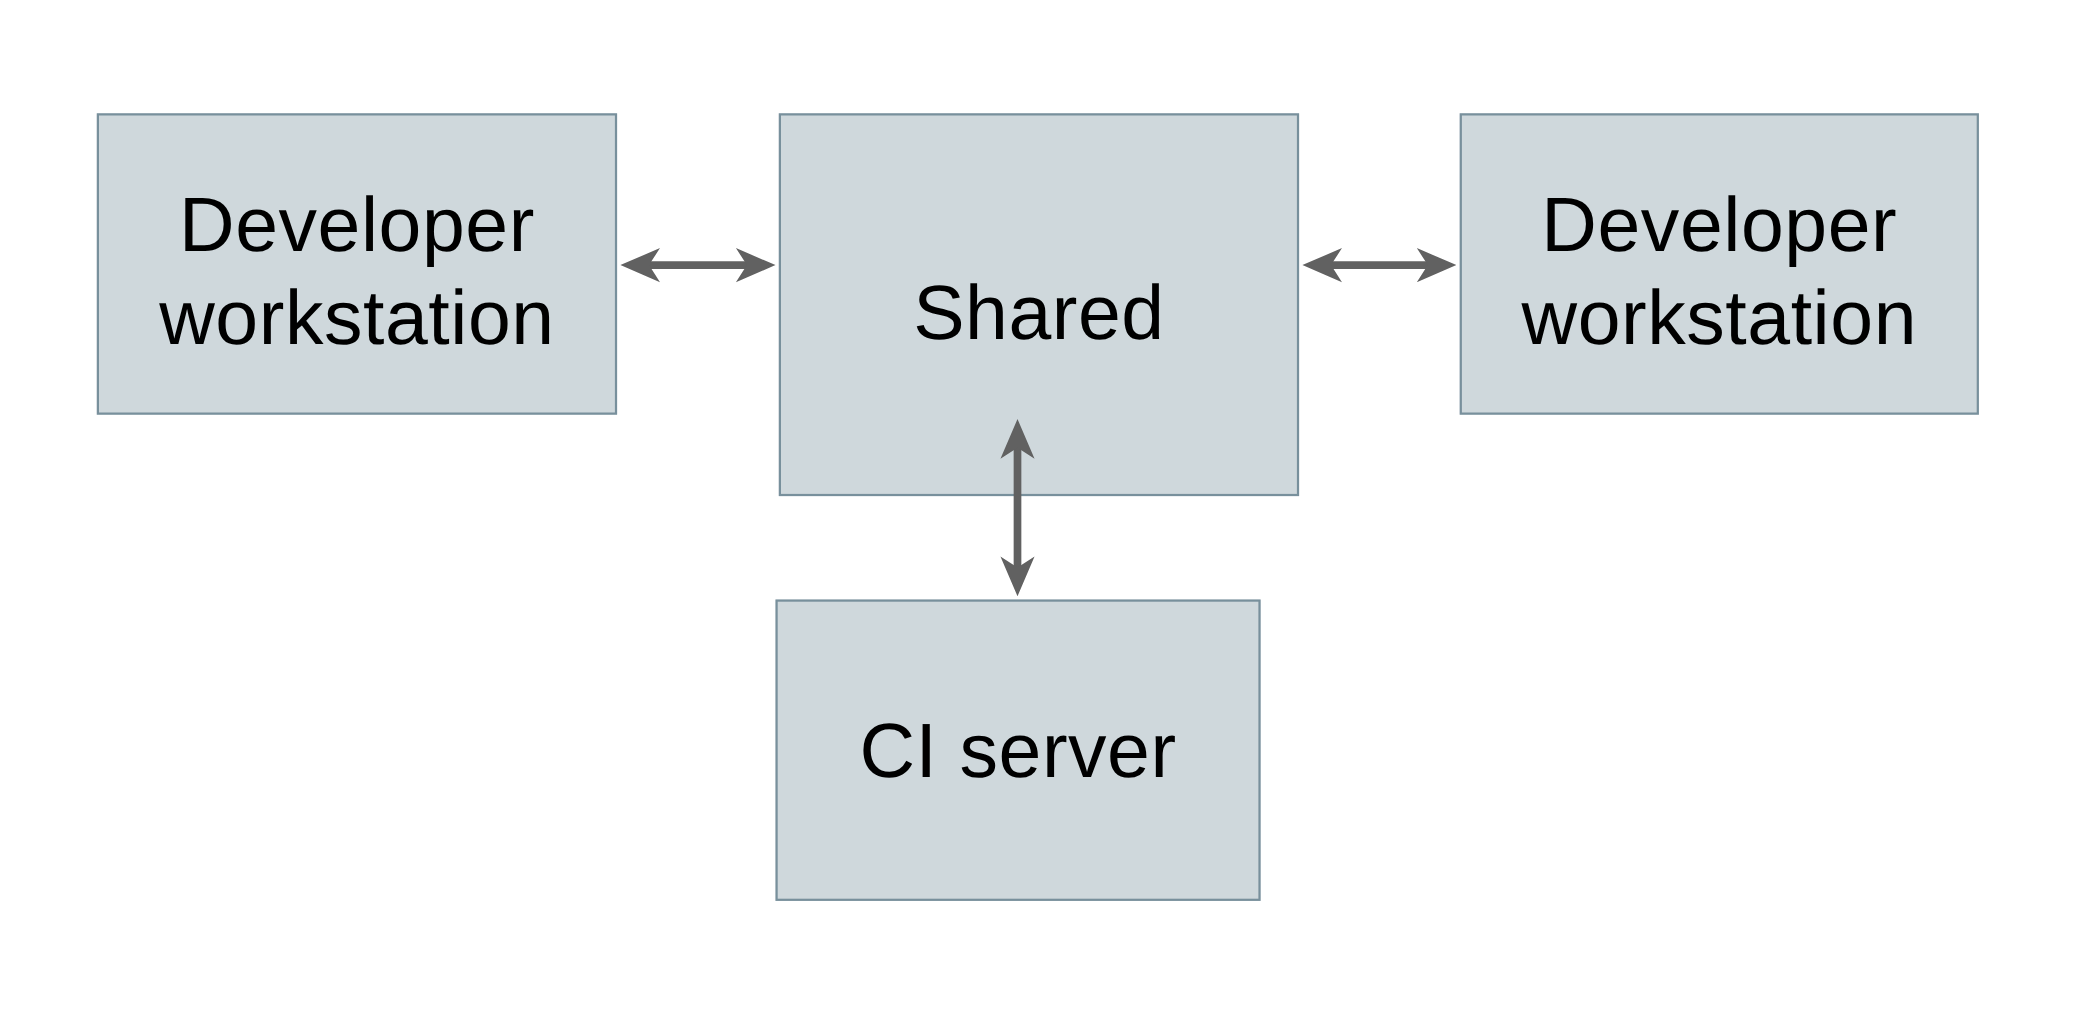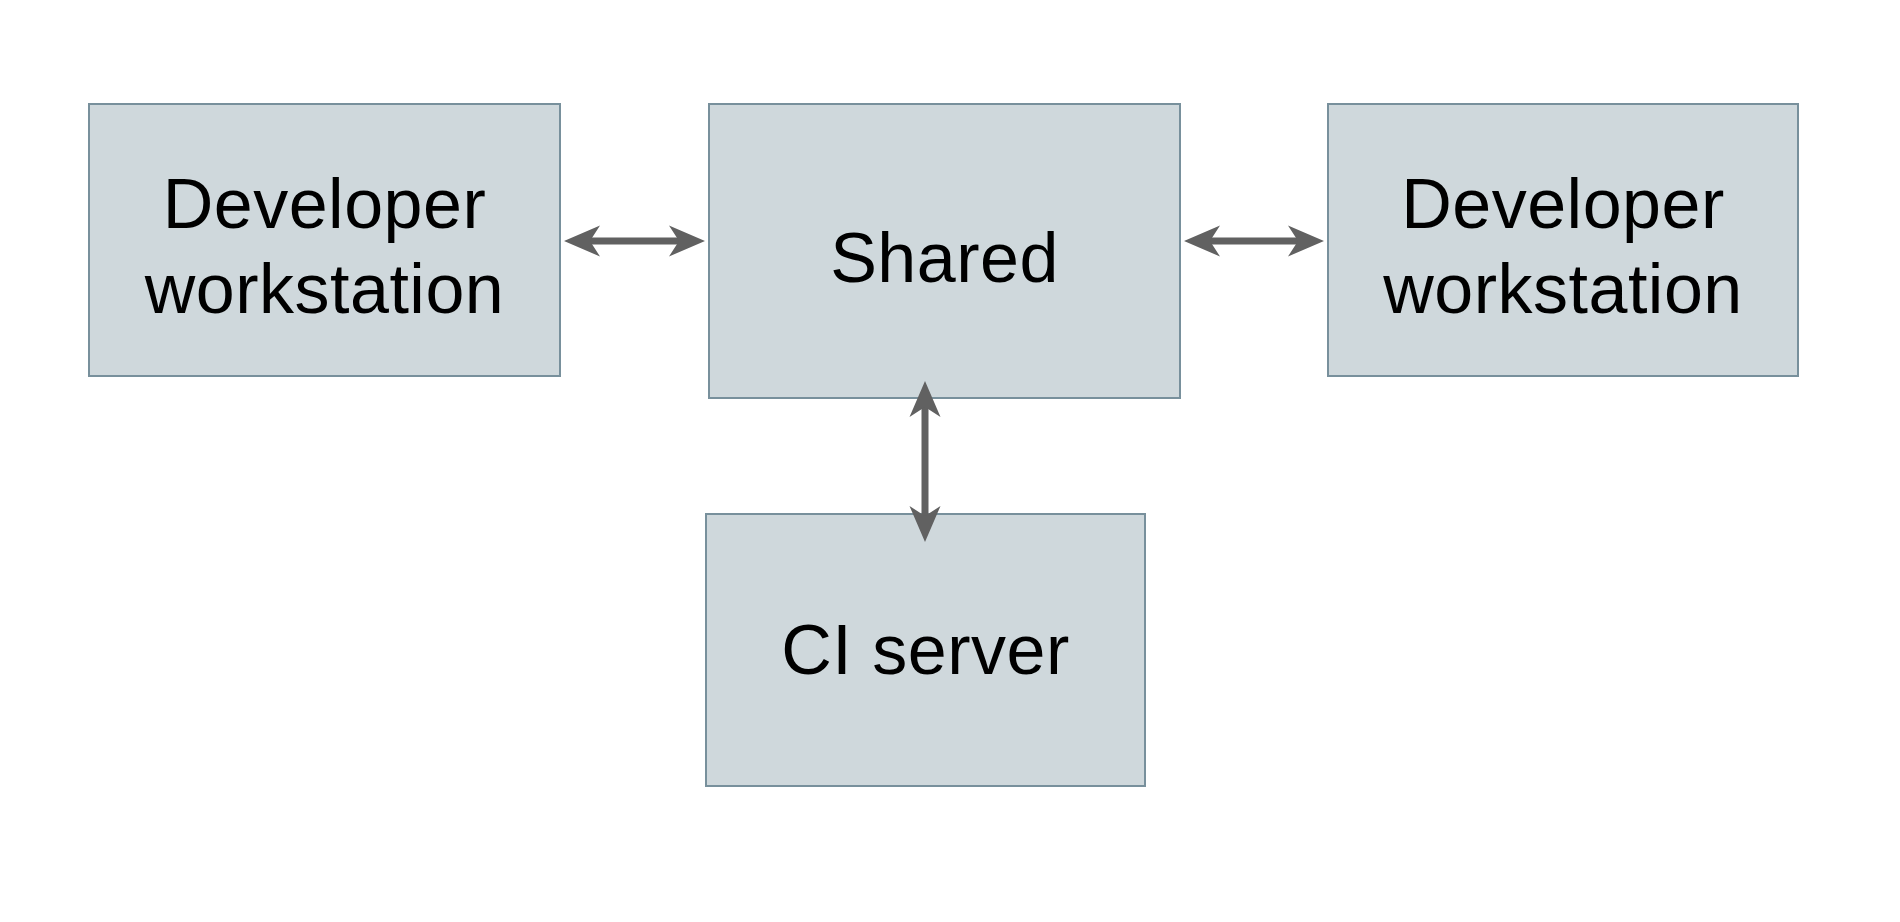--- a/index.html
+++ b/index.html
@@ -36,34 +36,34 @@
 
 <div class="canvas" style="background-color: rgb(255, 255, 255); color: #000000;">
 
   <div class="node node--top" style="left: 88px; top: 103px; width: 473px; height: 274px; background-color: rgb(207, 216, 220); border-color: rgb(120, 144, 156);">
     <div class="label">
       <span class="line">Developer</span>
       <span class="line">workstation</span>
     </div>
   </div>
 
-  <div class="node node--top" style="left: 708px; top: 103px; width: 473px; height: 296px; background-color: rgb(207, 216, 220); border-color: rgb(120, 144, 156);">
+  <div class="node node--top" style="left: 708px; top: 103px; width: 473px; height: 348px; background-color: rgb(207, 216, 220); border-color: rgb(120, 144, 156);">
     <div class="label">
       <span class="line">Shared</span>
     </div>
   </div>
 
   <div class="node node--top" style="left: 1327px; top: 103px; width: 472px; height: 274px; background-color: rgb(207, 216, 220); border-color: rgb(120, 144, 156);">
     <div class="label">
       <span class="line">Developer</span>
       <span class="line">workstation</span>
     </div>
   </div>
 
-  <div class="node" style="left: 705px; top: 513px; width: 441px; height: 274px; background-color: rgb(207, 216, 220); border-color: rgb(120, 144, 156);">
+  <div class="node" style="left: 705px; top: 545px; width: 441px; height: 274px; background-color: rgb(207, 216, 220); border-color: rgb(120, 144, 156);">
     <div class="label">
       <span class="line">CI server</span>
     </div>
   </div>
 
   <div class="edge" style="left:561px; top:211px; width:147px; height:60px;">
     <svg width="147" height="60" viewBox="0 0 147 60">
       <line x1="27" y1="30" x2="120" y2="30" stroke-width="7" stroke="#616161"></line>
       <path d="M 3 30 L 39 14.5 L 29 30 L 39 45.5 Z" stroke="none" fill="#616161"></path>
       <path d="M 144 30 L 108 14.5 L 118 30 L 108 45.5 Z" stroke="none" fill="#616161"></path>

